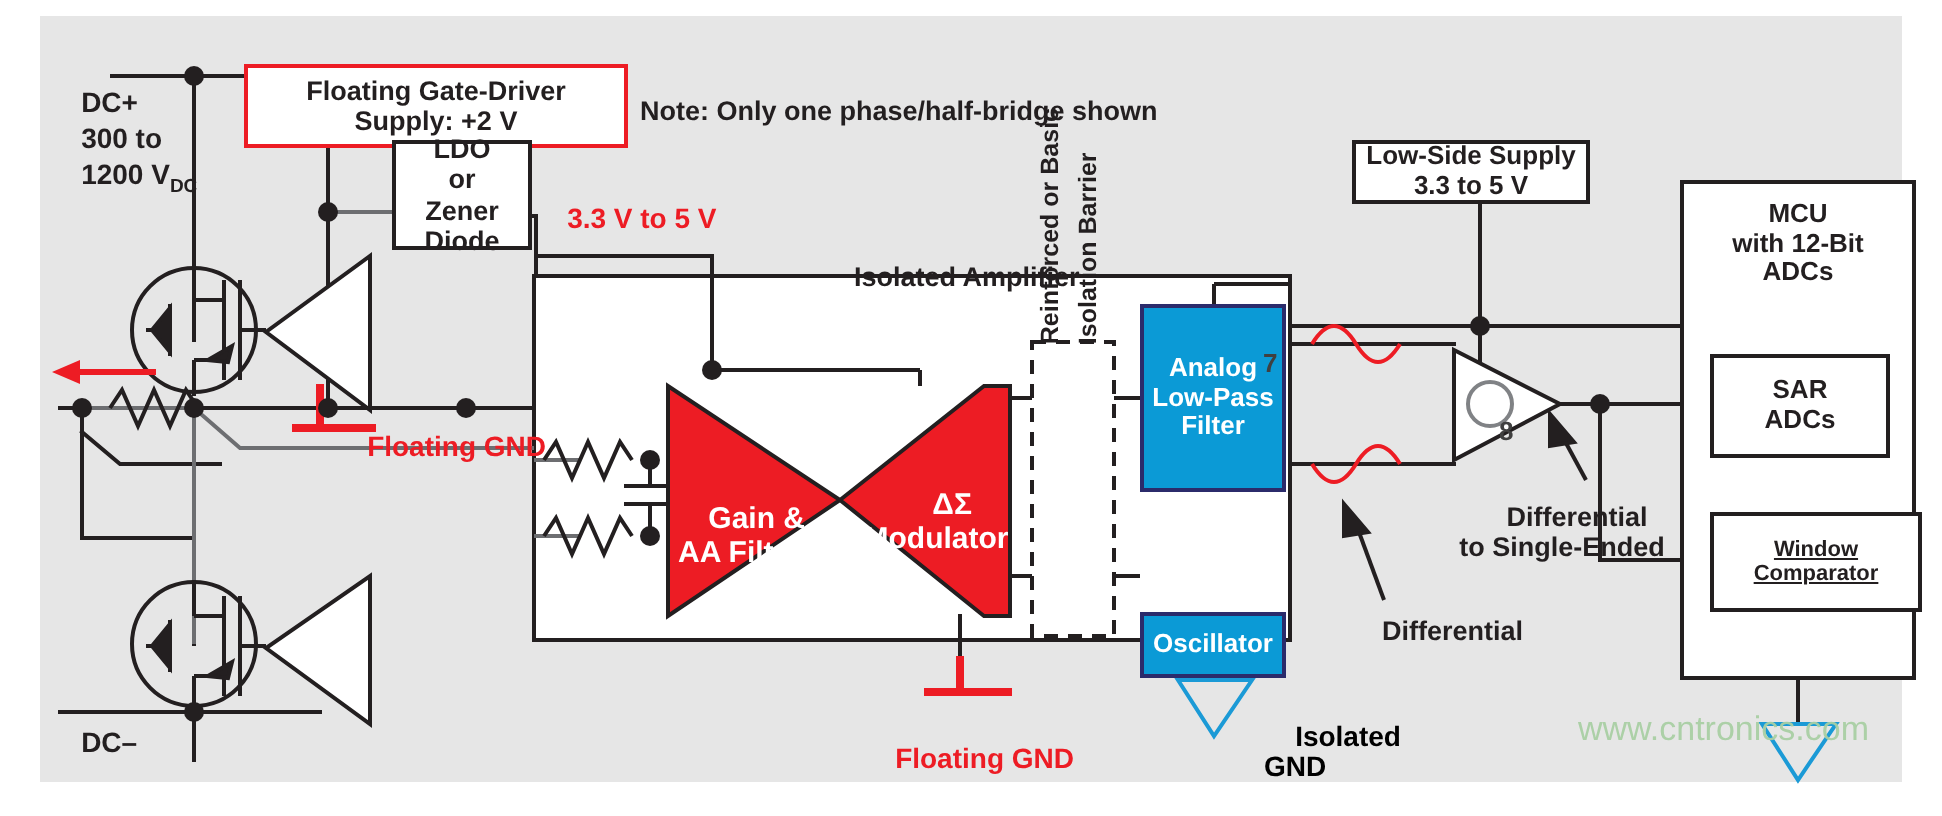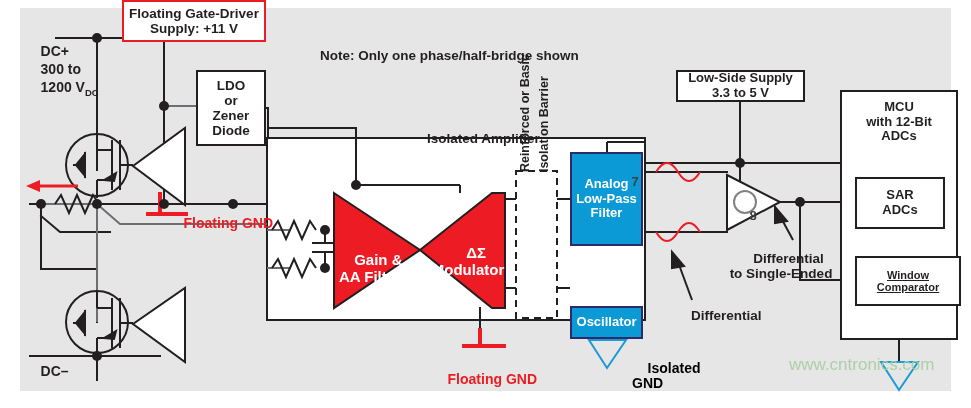--- a/index.html
+++ b/index.html
@@ -195,37 +195,37 @@
     </g>
 
     <g>
       <circle cx="627" cy="168" r="11" fill="#ffffff" stroke="#808285" stroke-width="2"></circle>
     </g>
     <g>
       <circle cx="745" cy="202" r="11" fill="#ffffff" stroke="#808285" stroke-width="2"></circle>
     </g>
   </svg>
 
-  <div class="box redbox" style="left:122px;top:0;width:144px;height:42px;font-size:13.5px;">
+  <div class="box redbox" style="left:122px;top:32px;width:192px;height:42px;font-size:13.5px;">
     <span>
       <span>Floating Gate-Driver</span><br>
-      <span>Supply: +11 V</span>
-    </span>
-  </div>
-
-  <div class="box" style="left:196px;top:70px;width:70px;height:76px;font-size:13.5px;text-align:center;">
+      <span>Supply: +2 V</span>
+    </span>
+  </div>
+
+  <div class="box" style="left:196px;top:70px;width:70px;height:55px;font-size:13.5px;text-align:center;">
     <span>
       <span>LDO</span><br>
       <span>or</span><br>
       <span>Zener</span><br>
       <span>Diode</span>
     </span>
   </div>
 
-  <div class="box" style="left:676px;top:70px;width:129px;height:32px;font-size:13px;">
+  <div class="box" style="left:676px;top:70px;width:119px;height:32px;font-size:13px;">
     <span>
       <span>Low-Side Supply</span><br>
       <span>3.3 to 5 V</span>
     </span>
   </div>
 
   <div class="box" style="left:840px;top:90px;width:118px;height:250px;align-items:flex-start;padding-top:8px;font-size:13px;">
     <span>
       <span>MCU</span><br>
       <span>with 12-Bit</span><br>
@@ -288,20 +288,23 @@
   </div>
   <div class="lbl" style="left:25px;top:64px;font-size:14px;text-align:center;">
     <span>1200 V</span><sub style="font-size:9.5px;">DC</sub>
   </div>
   <div class="lbl" style="left:25px;top:348px;font-size:14px;">
     <span>DC–</span>
   </div>
   <div class="lbl" style="left:305px;top:33px;font-size:13.5px;">
     <span>Note: Only one phase/half-bridge shown</span>
   </div>
+  <div class="lbl red" style="left:268px;top:86px;font-size:14px;">
+    <span>3.3 V to 5 V</span>
+  </div>
   <div class="lbl" style="left:412px;top:116px;font-size:13.5px;">
     <span>Isolated Amplifier</span>
   </div>
   <div class="lbl red" style="left:168px;top:200px;font-size:14px;">
     <span>Floating GND</span>
   </div>
   <div class="lbl red" style="left:432px;top:356px;font-size:14px;">
     <span>Floating GND</span>
   </div>
   <div class="lbl blue" style="left:632px;top:345px;font-size:14px;">

